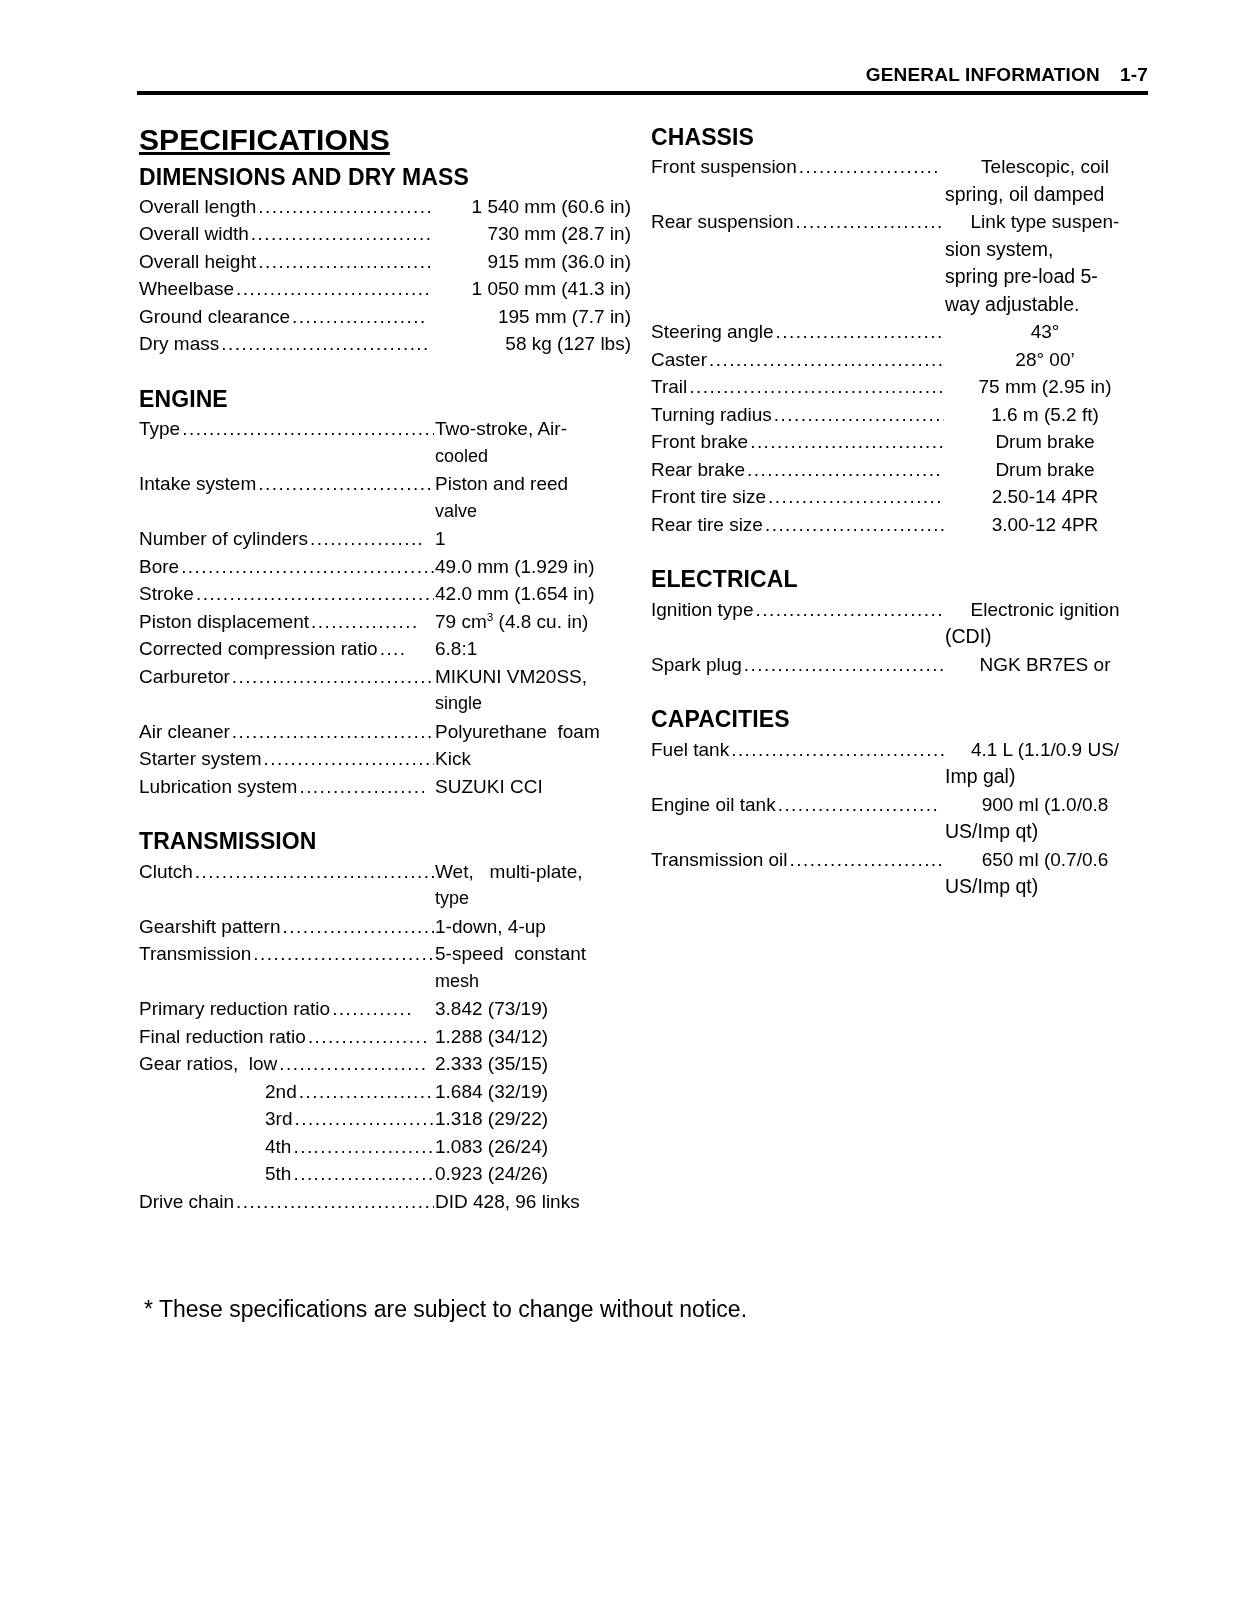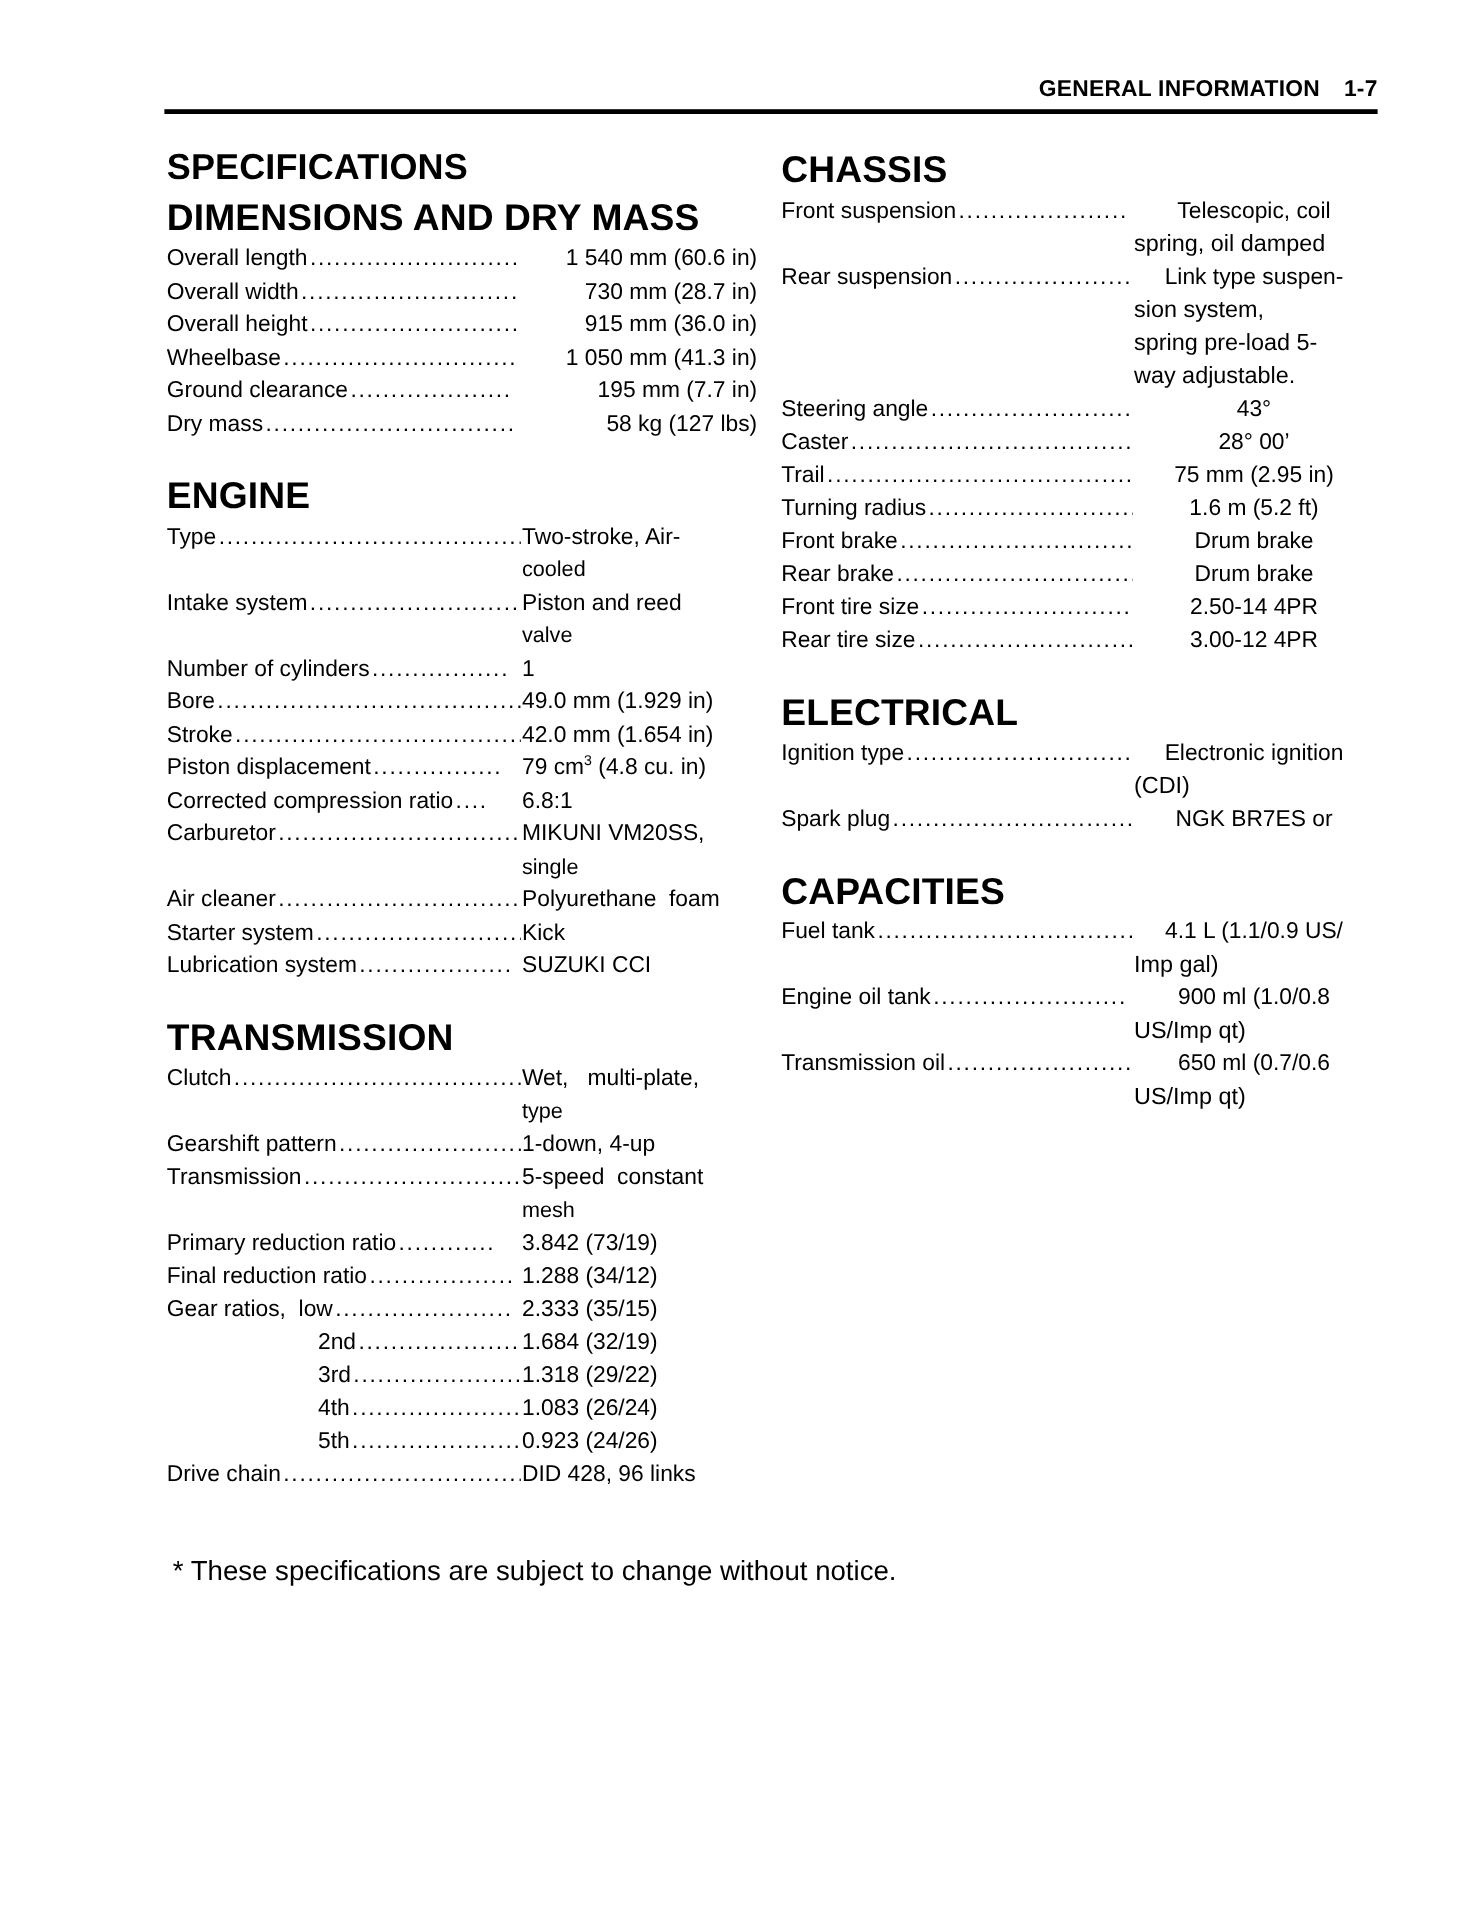--- a/index.html
+++ b/index.html
@@ -57,28 +57,29 @@
   }
   .col-left  { left: 139px;  width: 492px; }
   .col-right { left: 651px;  width: 494px; }
 
   .doc-title {
     font-size: 30px;
     font-weight: bold;
     letter-spacing: 0.1px;
     margin: 0 0 8px 0;
     line-height: 1.05;
+    text-decoration: underline;
   }
 
   .section { margin: 0; }
   .section + .section { margin-top: 28px; }
   .col-right .section:first-child { margin-top: 0; }
 
   .section-head {
-    font-size: 31px;
+    font-size: 23px;
     font-weight: bold;
     letter-spacing: 0.1px;
     margin: 0 0 3px 0;
     line-height: 1.15;
   }
 
   
   .spec {
     display: flex;
     align-items: baseline;

